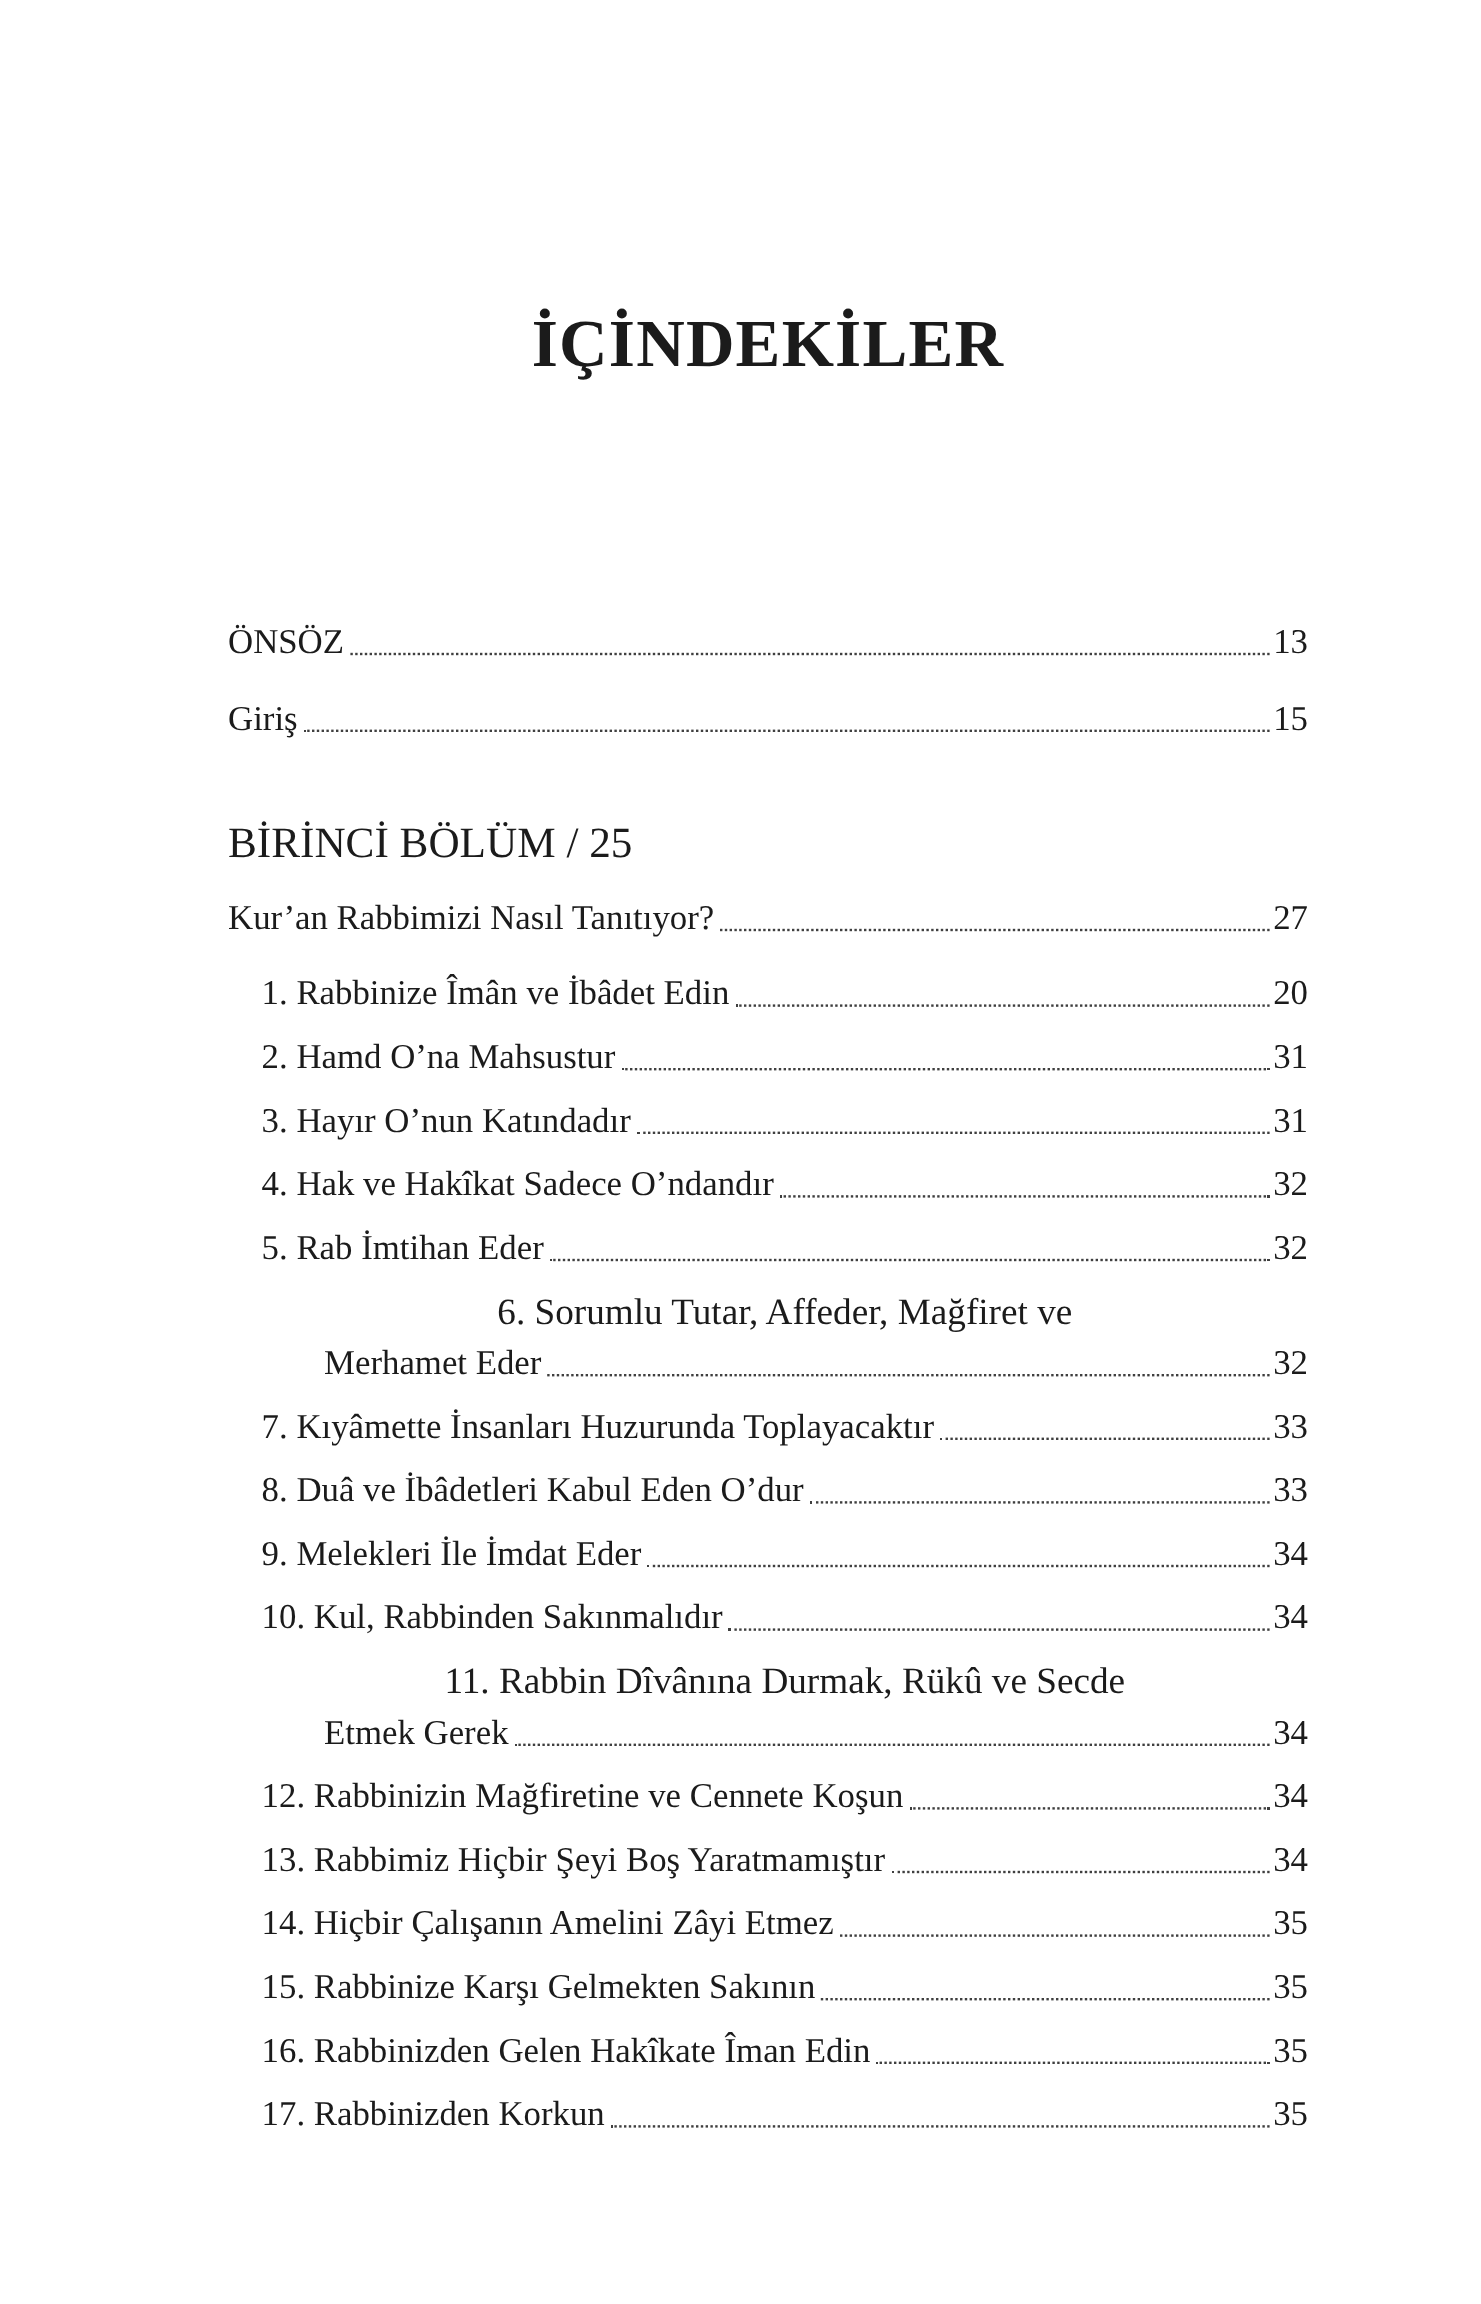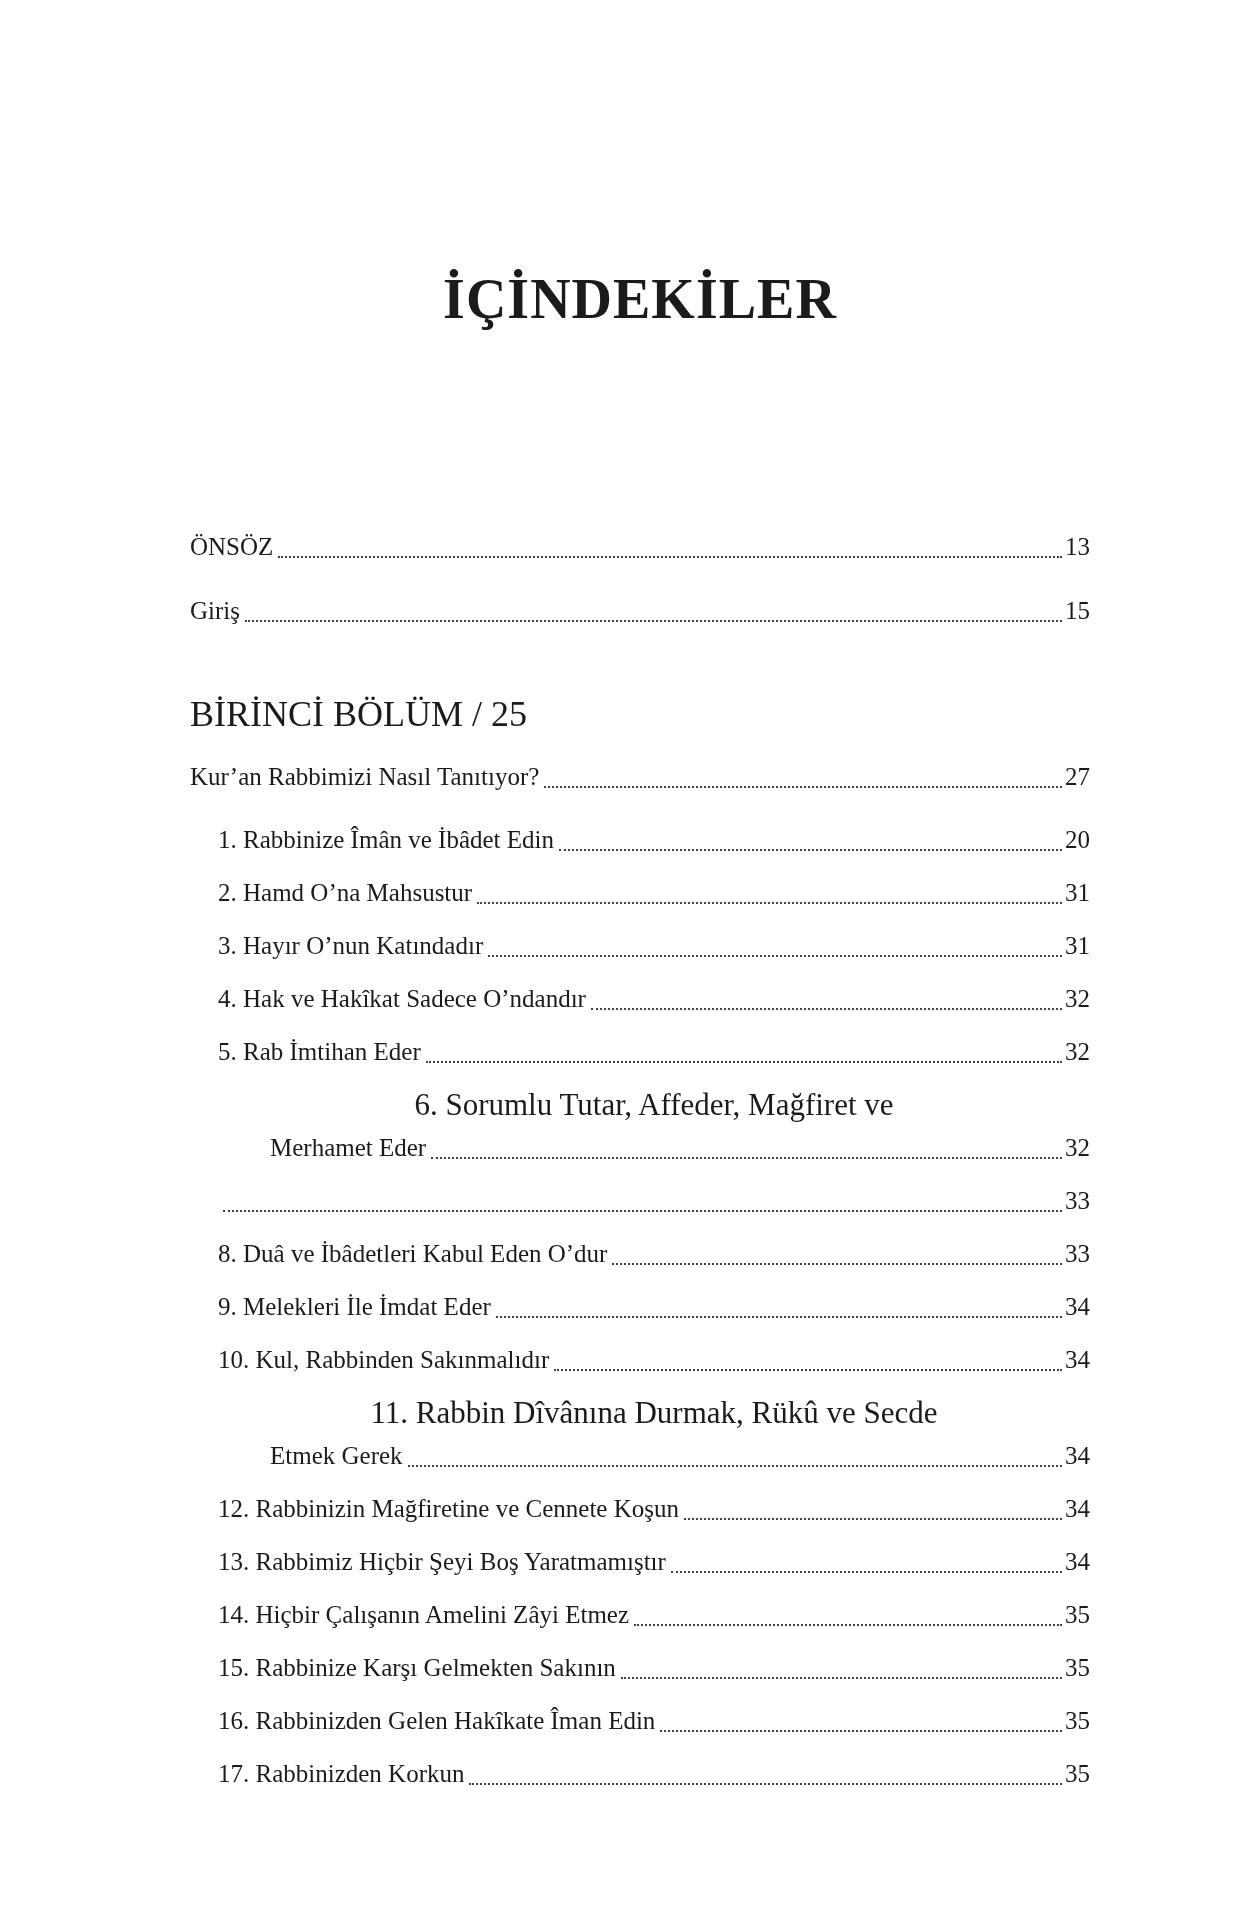--- a/index.html
+++ b/index.html
@@ -11,38 +11,38 @@
     position: relative;
     width: 1234px;
     height: 1920px;
     overflow: hidden;
     font-family: "Liberation Serif", "DejaVu Serif", serif;
     color: #1b1b1b;
   }
   .content {
     position: absolute;
     left: 190px;
-    top: 12px;
+    top: 0;
     width: 900px;
   }
   .page-title {
     margin: 258px 0 0 0;
     text-align: center;
     font-size: 56px;
     font-weight: 700;
     letter-spacing: 1px;
     line-height: 1.05;
   }
   .toc {
     margin-top: 200px;
   }
   .row {
     display: flex;
     align-items: flex-end;
-    font-size: 25px;
+    font-size: 29px;
     line-height: 36px;
   }
   .row .lbl { white-space: nowrap; }
   .leader {
     flex: 1;
     border-bottom: 2px dotted #3f3f3f;
     margin: 0 3px 7px 5px;
     min-width: 20px;
   }
   .pg { white-space: nowrap; }
@@ -135,20 +135,21 @@
       <div class="entry">
         <div class="wrap-line1 ind">6. Sorumlu Tutar, Affeder, Mağfiret ve</div>
         <div class="row cont">
           <span class="lbl">Merhamet Eder</span>
           <span class="leader"></span>
           <span class="pg">32</span>
         </div>
       </div>
 
       <div class="row entry ind">
+        <span class="lbl">7. Kıyâmette İnsanları Huzurunda Toplayacaktır</span>
         <span class="leader"></span>
         <span class="pg">33</span>
       </div>
 
       <div class="row entry ind">
         <span class="lbl">8. Duâ ve İbâdetleri Kabul Eden O’dur</span>
         <span class="leader"></span>
         <span class="pg">33</span>
       </div>
 

